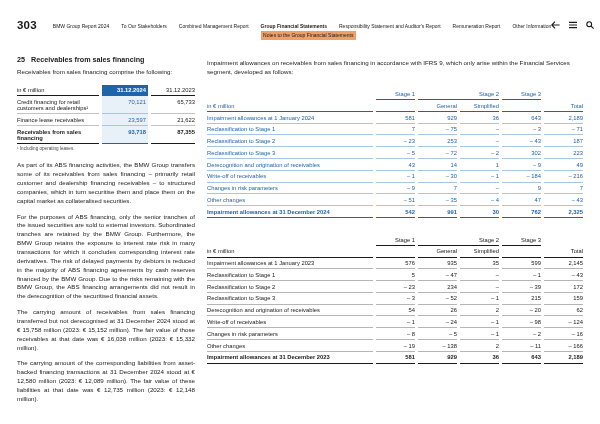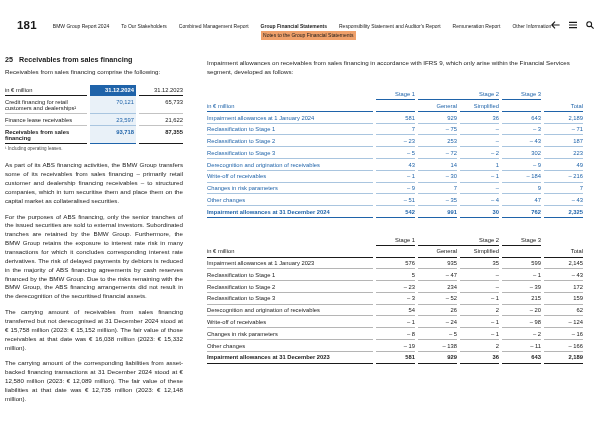--- a/index.html
+++ b/index.html
@@ -18,21 +18,21 @@
   .nav-item { white-space:nowrap; cursor:pointer; position:relative; }
   .nav-item.active { font-weight:bold; }
   .subnav {
     position:absolute; top:7.5px; left:0; background:#EFA06A; color:#1a1a1a;
     padding:1.5px 2.5px; font-size:5px; font-weight:normal; white-space:nowrap;
   }
   .hdr-icons { display:flex; gap:9px; padding-top:1px; align-items:center; }
   .hdr-icons svg { display:block; }
 
   
-  .col-left  { position:absolute; left:5px;  top:55px; width:178px; }
+  .col-left  { position:absolute; left:17px;  top:55px; width:178px; }
   .col-right { position:absolute; left:207px; top:55px; width:376px; }
 
   .sec-title { font-size:7.2px; font-weight:bold; display:flex; gap:6px; }
   .intro { font-size:6.2px; line-height:1.4; margin-top:4px; color:#222; }
 
   
   .ltable { display:grid; grid-template-columns:1fr 46px 44px; column-gap:3px; font-size:5.8px; margin-top:8px; }
   .ltable .c { padding:2.6px 0 2.2px; }
   .ltable .hl { border-bottom:1px solid #1a1a1a; }
   .ltable .h2024 { background:#1F63A9; color:#fff; font-weight:bold; text-align:right; padding-right:2px; }
@@ -63,21 +63,21 @@
   .rtable .l { border-bottom:0.6px solid var(--hair); }
   .rtable .v { text-align:right; border-bottom:0.6px solid var(--hair); }
   .rtable .c.bold { font-weight:bold; border-bottom:1px solid var(--strong); }
 </style>
 </head>
 <body>
 
 <div class="page">
 
   <div class="header">
-    <div class="pagenum">181</div>
+    <div class="pagenum">303</div>
     <div class="nav">
       <span class="nav-item">BMW Group Report 2024</span>
       <span class="nav-item">To Our Stakeholders</span>
       <span class="nav-item">Combined Management Report</span>
       <span class="nav-item active">
         <span>Group Financial Statements</span>
         <span class="subnav">Notes to the Group Financial Statements</span>
       </span>
       <span class="nav-item">Responsibility Statement and Auditor's Report</span>
       <span class="nav-item">Remuneration Report</span>

